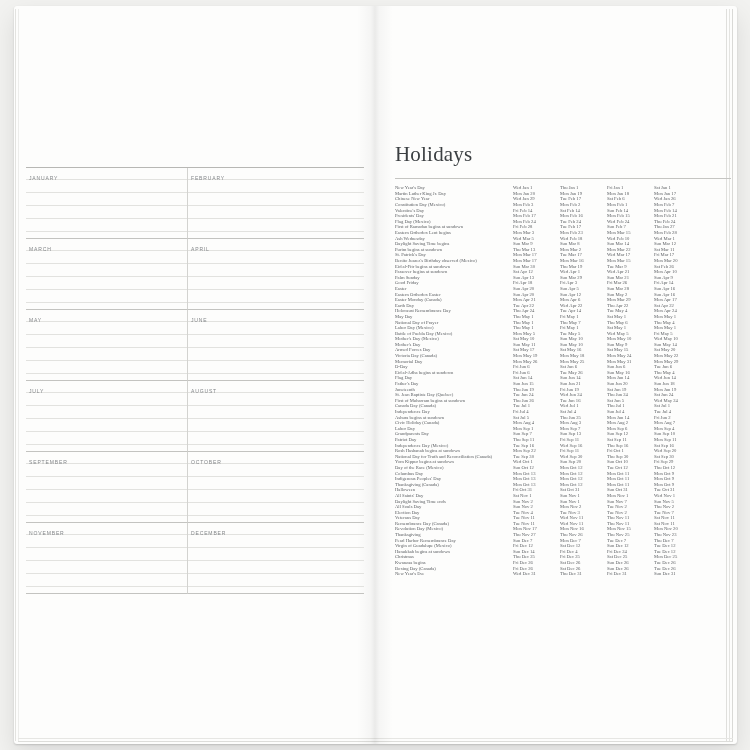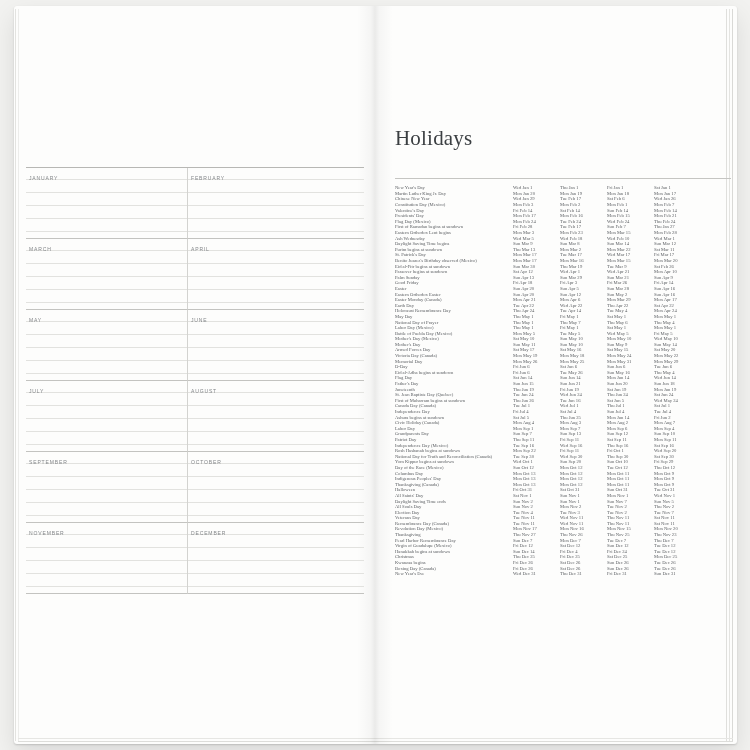--- a/index.html
+++ b/index.html
@@ -30,21 +30,21 @@
   .seam {
     position:absolute; left:343px; top:0; width:36px; height:100%;
     background:linear-gradient(to right, rgba(0,0,0,0) 0%, rgba(0,0,0,.03) 38%,
       rgba(0,0,0,.075) 50%, rgba(0,0,0,.03) 62%, rgba(0,0,0,0) 100%);
   }
   .title {
     position:absolute; font-size:21px; font-weight:500; color:#3b3f42;
     letter-spacing:.2px; white-space:nowrap;
   }
   .title-left  { left:12px;  top:136px; }
-  .title-right { left:381px; top:120px; }
+  .title-right { left:381px; top:136px; }
 
   
   .fgrid { position:absolute; left:12px; top:161px; width:338px; border-top:1px solid #b7b7b4; }
   .frow  { display:flex; }
   .mcell { box-sizing:border-box; height:71px; border-bottom:1px solid #c3c3c0; }
   .mcell.c1 { width:162px; border-right:1px solid #d3d3d0; }
   .mcell.c2 { flex:1; }
   .mlabel { box-sizing:border-box; height:12px; border-bottom:1px solid #e2e2df; padding:2px 0 0 3px; }
   .tiny {
     display:inline-block; font-family:"Liberation Sans", sans-serif;

